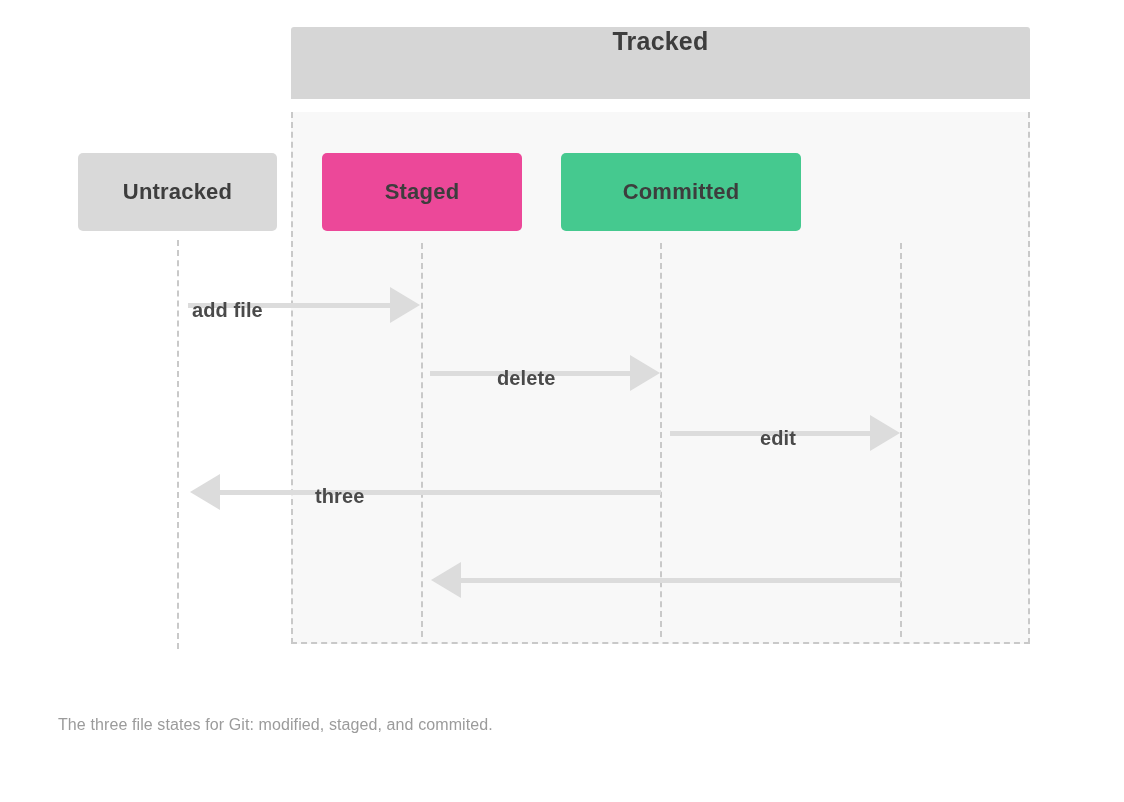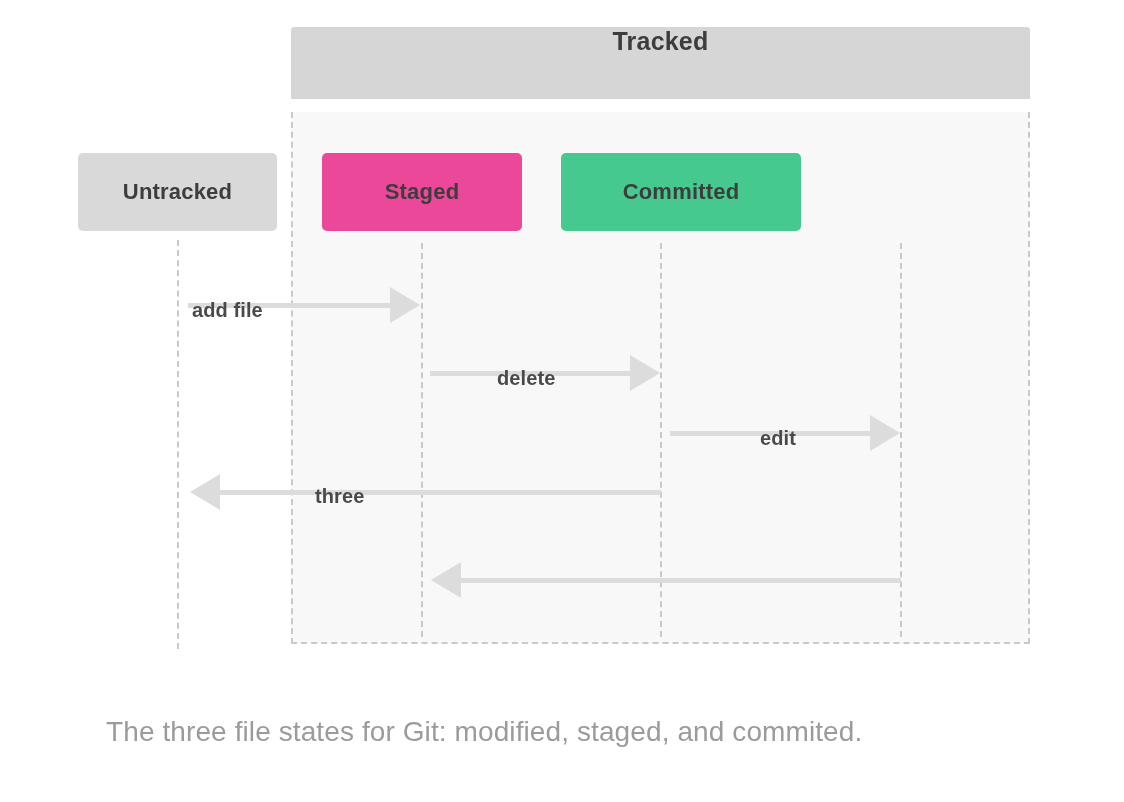--- a/index.html
+++ b/index.html
@@ -143,24 +143,23 @@
   .label-delete     { left: 315px; top: 449px; }
 
   .arrow-stage      { left: 431px; top: 560px; width: 470px; }
   .label-stage      { left: 537px; top: 537px; }
 
   
   .caption {
     position: absolute;
     left: 58px;
     top: 716px;
-    font-size: 28px;
+    font-size: 16px;
     color: #9b9b9b;
     letter-spacing: 0.1px;
-    margin-left: 48px;
   }
 </style>
 </head>
 <body>
 
 <div id="diagram">
 
   <div class="tracked-header">
     <span class="tracked-header-label">Tracked</span>
   </div>

